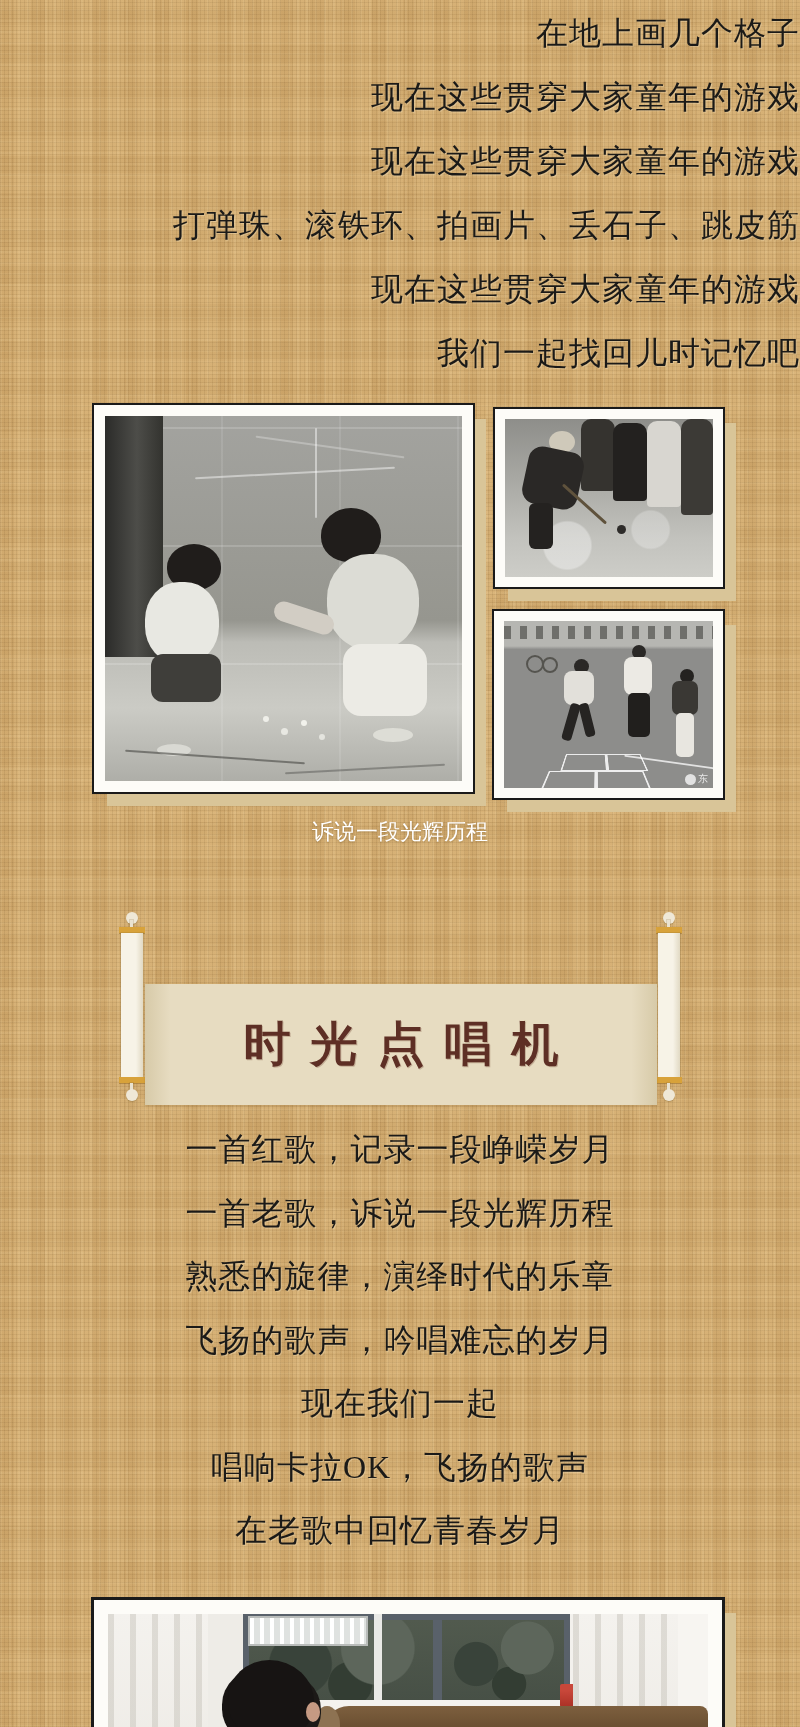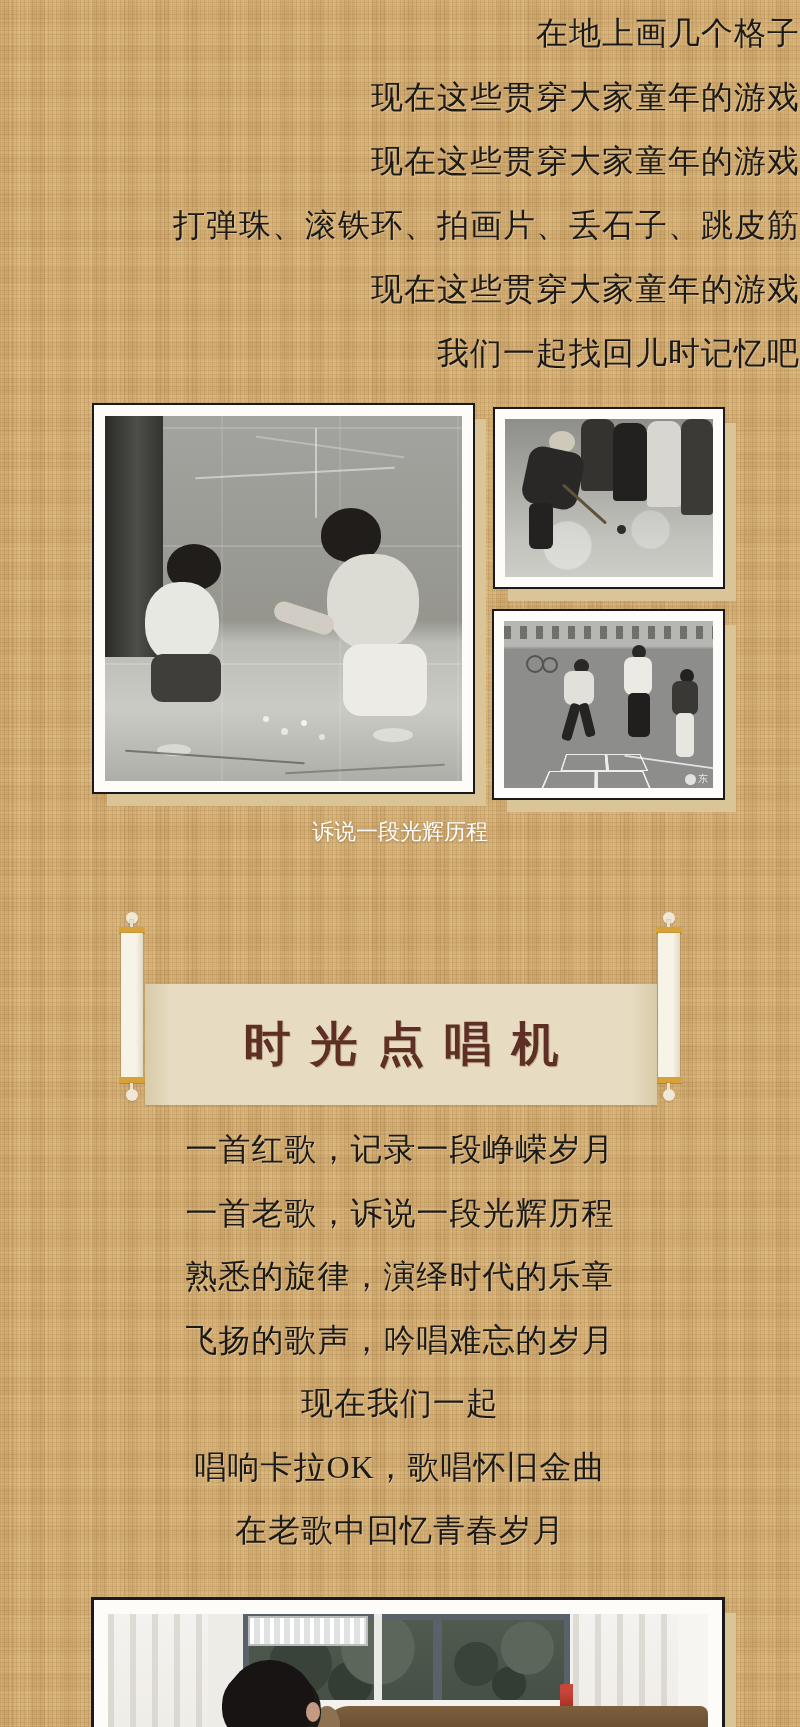--- a/index.html
+++ b/index.html
@@ -199,21 +199,21 @@
       <span class="banner-title">时光点唱机</span>
     </div>
   </div>
 
   <div class="verse">
     <span class="line">一首红歌，记录一段峥嵘岁月</span>
     <span class="line">一首老歌，诉说一段光辉历程</span>
     <span class="line">熟悉的旋律，演绎时代的乐章</span>
     <span class="line">飞扬的歌声，吟唱难忘的岁月</span>
     <span class="line">现在我们一起</span>
-    <span class="line">唱响卡拉OK，歌唱怀旧金曲</span>
+    <span class="line">唱响卡拉OK，飞扬的歌声</span>
     <span class="line">在老歌中回忆青春岁月</span>
   </div>
 
   <div id="photo-karaoke" class="photo-frame">
     <div class="photo-art art-kara">
       <div class="abs curtain" style="left:0;top:0;width:100px;height:100%;"></div>
       <div class="abs" style="left:100px;top:0;width:40px;height:100%;background:#eeece7;"></div>
       <div class="abs winframe glass" style="left:135px;top:0;width:196px;height:92px;"></div>
       <div class="abs winframe glass" style="left:328px;top:0;width:134px;height:92px;"></div>
       <div class="abs" style="left:266px;top:0;width:8px;height:92px;background:#e9e9e6;"></div>

